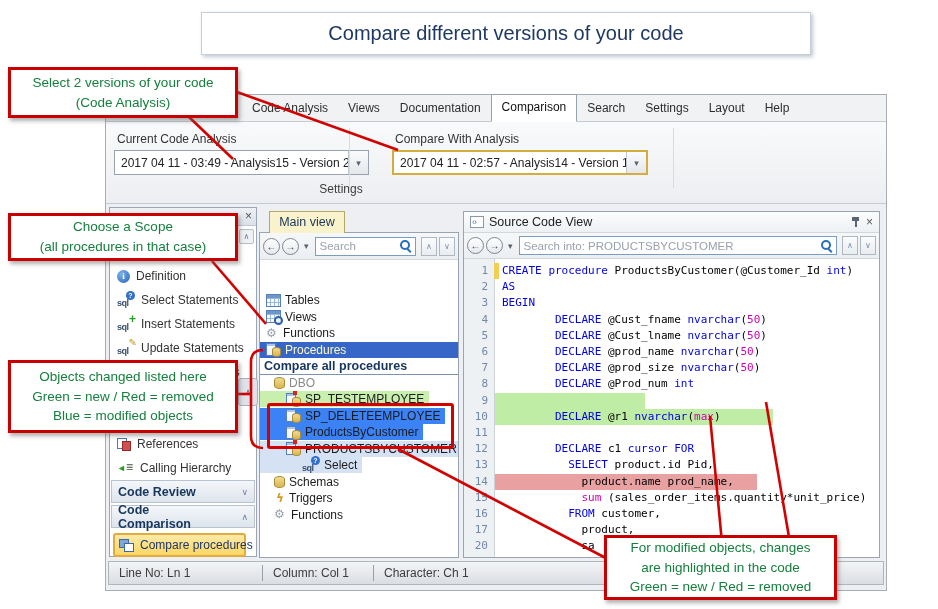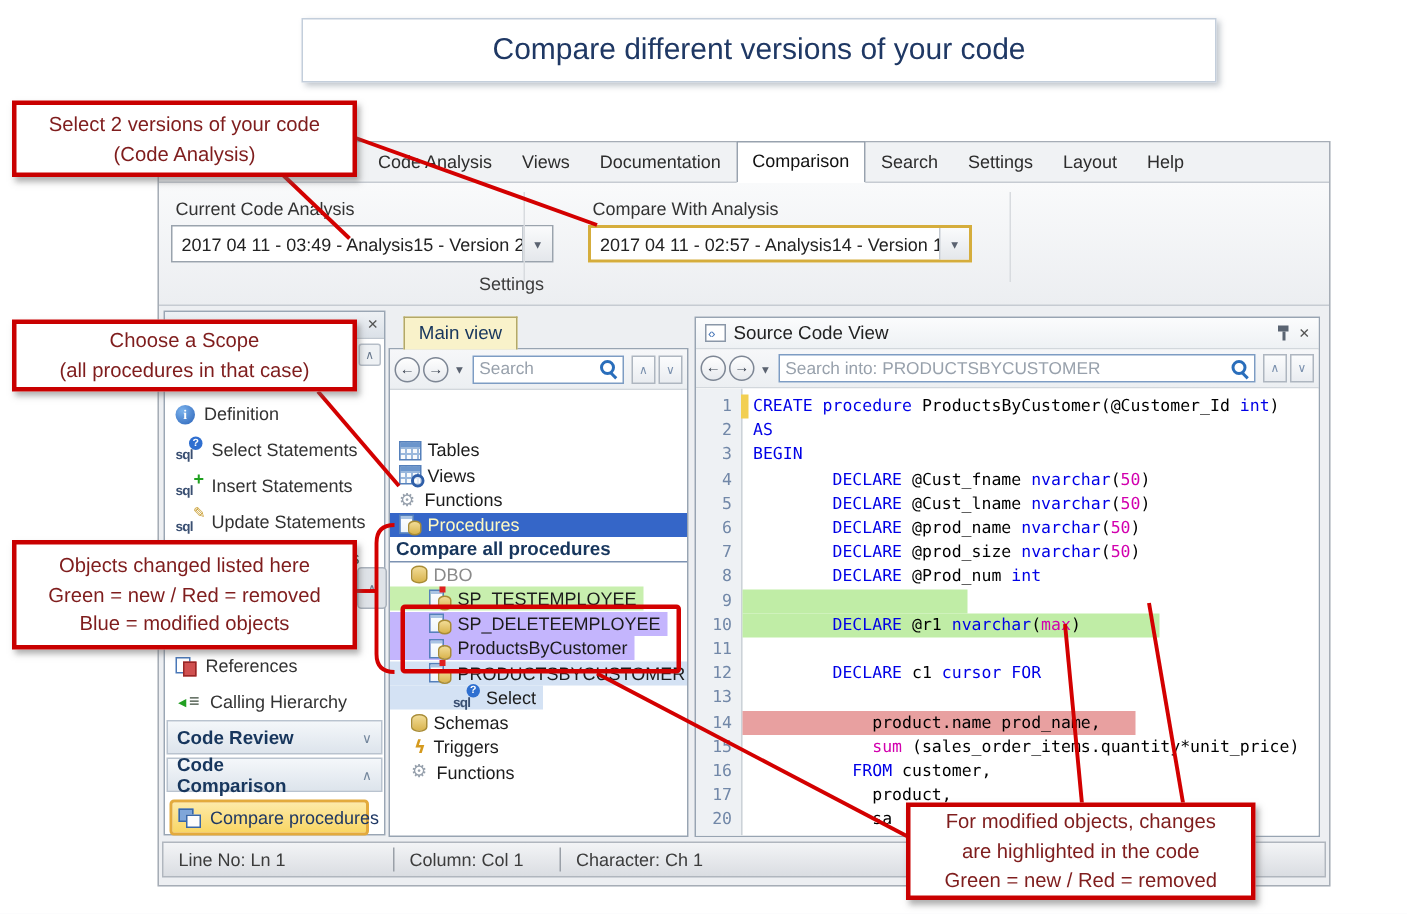--- a/index.html
+++ b/index.html
@@ -46,21 +46,21 @@
   .searchbox input{border:none;outline:none;flex:1;min-width:0;font-size:11.5px;color:#333;font-family:"Liberation Sans",sans-serif;padding:0 4px;background:transparent;}
   .searchbox input::placeholder{color:#98a1ac;opacity:1;}
   .chevbtn{width:16px;height:19px;border:1px solid #aeb6c0;background:linear-gradient(#fbfcfd,#e9ecf0);color:#7a90ae;font-size:8px;text-align:center;line-height:18px;box-sizing:border-box;margin-left:2px;flex:0 0 auto;}
 
   .tree{position:absolute;left:0;top:27px;right:0;bottom:0;overflow:hidden;}
   .trow{position:absolute;left:0;right:0;height:16px;display:flex;align-items:center;font-size:12px;color:#1c1c1c;white-space:nowrap;}
   .trow .inner{display:flex;align-items:center;height:16px;padding-right:5px;}
   .trow.sel{background:#3566c8;}
   .trow.sel .lbl{color:#fef9c3;}
   .inner.hl-new{background:#c8efae;}
-  .inner.hl-removed{background:#c4b5fd;}
+  .inner.hl-removed{background:#3b82f6;}
   .inner.hl-modified{background:#d4e2f4;}
   .theading{position:absolute;left:0;right:0;height:17px;font-weight:bold;font-size:12.5px;color:#17365d;padding-left:4px;border-bottom:1px solid #7c92b2;box-sizing:border-box;line-height:16px;}
   .trow .ico{margin-right:4px;}
   .lbl.muted{color:#8a8a8a;}
 
   
   .sv-panel{position:absolute;left:357px;top:116px;width:417px;height:347px;background:#fff;border:1px solid #98a4b2;box-sizing:border-box;}
   .sv-header{position:absolute;left:0;top:0;right:0;height:21px;background:linear-gradient(#fbfcfd,#eef1f4);border-bottom:1px solid #d2d7dc;display:flex;align-items:center;padding:0 6px;font-size:12.5px;color:#222;box-sizing:border-box;}
   .sv-header .ttl{margin-left:5px;flex:1;}
   .code-area{position:absolute;left:0;top:47px;right:0;bottom:0;background:#fff;overflow:hidden;}
@@ -74,21 +74,21 @@
   .cline .ctext{position:absolute;left:38px;top:0;font:11px/16px "DejaVu Sans Mono",monospace;white-space:pre;color:#000;}
   .kw{color:#0000e6;}
   .num{color:#d200ae;}
 
   
   .statusbar{position:absolute;left:2px;right:2px;top:466px;height:24px;background:linear-gradient(#f3f4f6,#dadde2);border:1px solid #b0b6be;box-sizing:border-box;display:flex;align-items:center;font-size:12px;color:#3c3c3c;}
   .sb-item{padding:0 10px;white-space:nowrap;}
   .sb-sep{width:1px;height:16px;background:#9aa0a8;flex:0 0 auto;}
 
   
-  .callout{position:absolute;background:#fff;border:3px solid #c90000;box-shadow:2px 3px 4px rgba(100,100,100,.5);z-index:60;display:flex;flex-direction:column;align-items:center;justify-content:center;font-size:13.5px;color:#7f1d1d;text-align:center;line-height:1.45;box-sizing:border-box;}
+  .callout{position:absolute;background:#fff;border:3px solid #c90000;box-shadow:2px 3px 4px rgba(100,100,100,.5);z-index:60;display:flex;flex-direction:column;align-items:center;justify-content:center;font-size:13.5px;color:#15803d;text-align:center;line-height:1.45;box-sizing:border-box;}
   .redbox{position:absolute;left:267px;top:403px;width:187px;height:46px;border:3px solid #d30000;border-radius:3px;z-index:45;box-sizing:border-box;}
   .overlay{position:absolute;left:0;top:0;width:938px;height:609px;z-index:50;pointer-events:none;}
   .hidden-chev{position:absolute;left:238px;top:378px;width:20px;height:28px;background:#dfe3e8;border:1px solid #aab2bc;border-radius:3px;z-index:40;color:#6a7a8e;font-size:9px;text-align:center;line-height:26px;box-sizing:border-box;}
 
   
   .ico{display:inline-block;position:relative;flex:0 0 auto;}
   .info-icon{width:13px;height:13px;border-radius:50%;background:radial-gradient(circle at 35% 30%,#7ab2ec,#2a62b8);}
   .info-icon::before{content:"i";position:absolute;left:0;right:0;top:0;bottom:0;color:#fff;font:bold 9px/13px "Liberation Serif",serif;text-align:center;}
   .sql-select-icon,.sql-insert-icon,.sql-update-icon,.sql-delete-icon{width:18px;height:13px;}
   .sql-select-icon::before,.sql-insert-icon::before,.sql-update-icon::before,.sql-delete-icon::before{content:"sql";position:absolute;left:0;bottom:-1px;font:bold 9px "Liberation Sans",sans-serif;color:#3a4f72;letter-spacing:-0.5px;}
@@ -380,20 +380,21 @@
             <div class="cline" style="top: 166px;">
               <span class="lnum">11</span>
               <span class="ctext"></span>
             </div>
             <div class="cline" style="top: 182.2px;">
               <span class="lnum">12</span>
               <span class="ctext"><span>        </span><span class="kw">DECLARE</span><span> c1 </span><span class="kw">cursor</span><span> </span><span class="kw">FOR</span></span>
             </div>
             <div class="cline" style="top: 198.4px;">
               <span class="lnum">13</span>
+              <span class="ctext"><span>          </span><span class="kw">SELECT</span><span> product.id Pid,</span></span>
             </div>
             <div class="cline" style="top: 214.6px;">
               <div class="hlbar hl-removed-bg" style="width: 262px;"></div>
               <span class="lnum">14</span>
               <span class="ctext"><span>            product.name prod_name,</span></span>
             </div>
             <div class="cline" style="top: 230.8px;">
               <span class="lnum">15</span>
               <span class="ctext"><span>            </span><span class="num">sum</span><span> (sales_order_items.quantity*unit_price)</span></span>
             </div>

